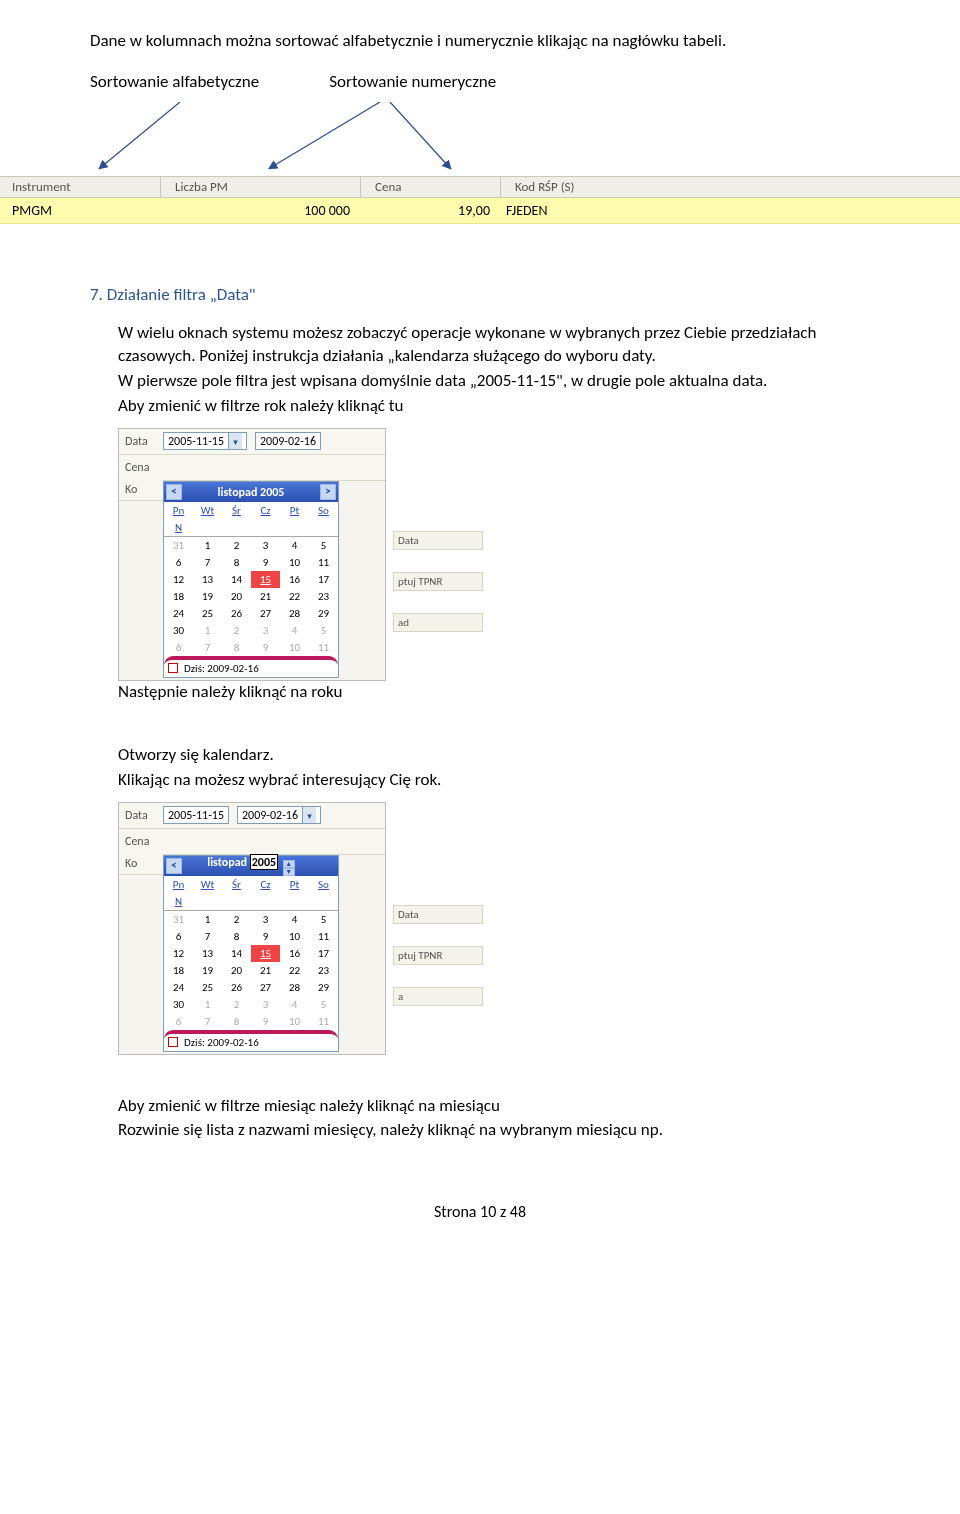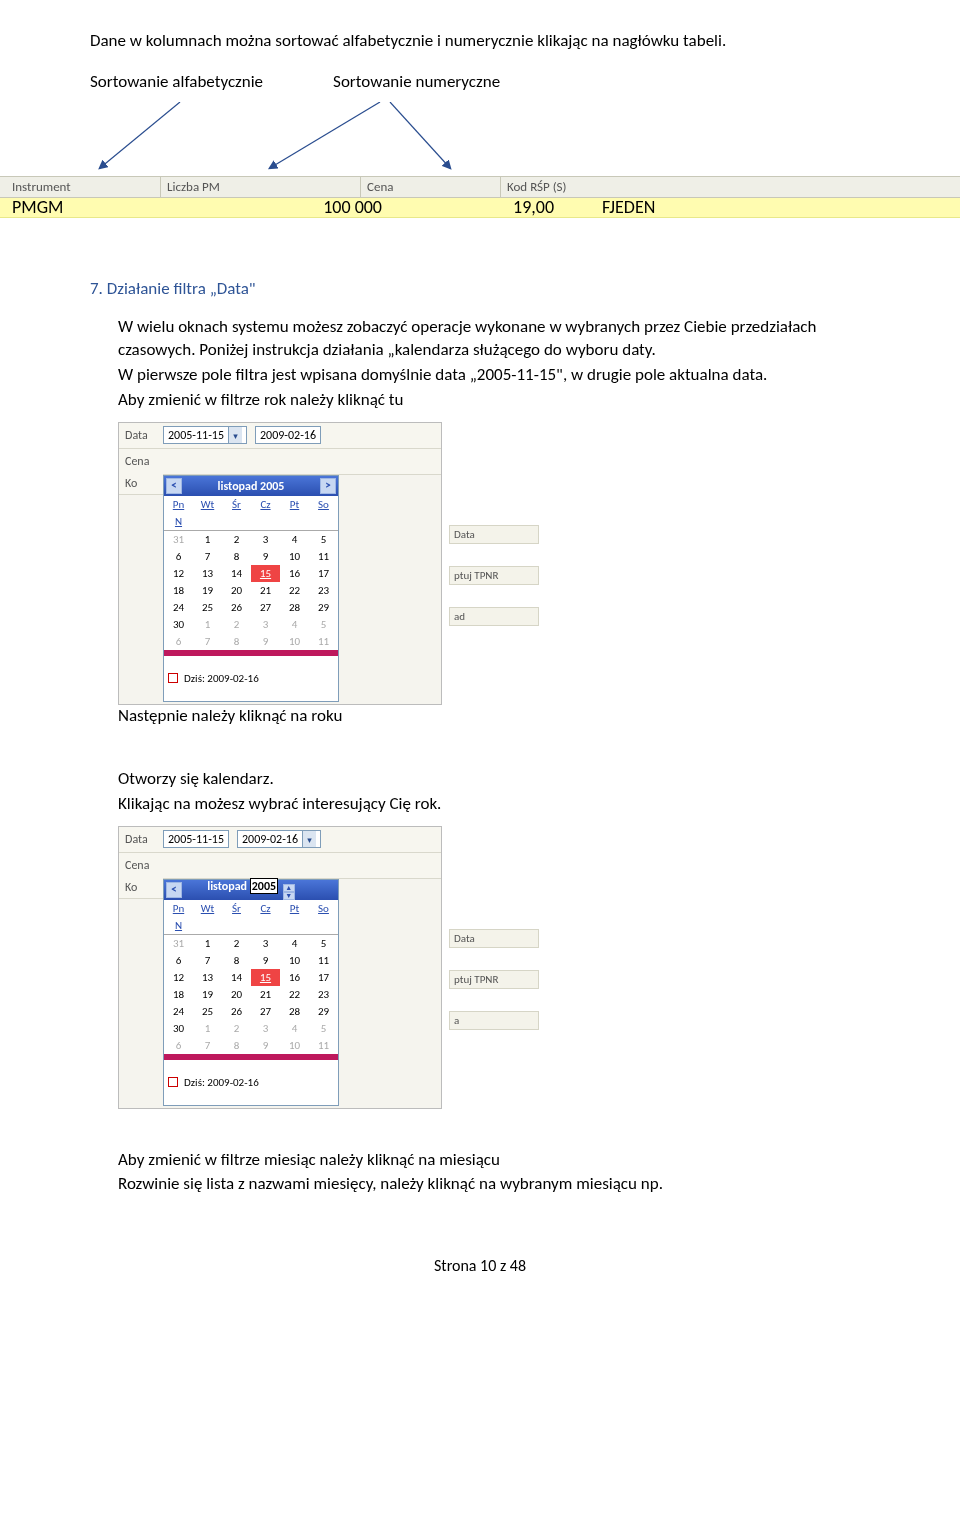--- a/index.html
+++ b/index.html
@@ -42,37 +42,36 @@
     border-top: 1px solid #c8c8b8;
     border-bottom: 1px solid #c8c8b8;
     display: flex;
     font-size: 13px;
     color: #555;
     height: 22px;
     align-items: center;
   }
   .colheader span {
     border-left: 1px solid #c8c8b8;
-    padding: 0 6px;
+    padding: 0 14px;
     height: 100%;
     display: flex;
     align-items: center;
   }
   .colheader .c1 { width: 160px; border-left: none; padding-left: 12px;}
   .colheader .c2 { width: 200px; text-align: right; }
   .colheader .c3 { width: 140px; }
   .colheader .c4 { flex: 1; }
   .row-yellow {
     background: #fffcb0;
     border-bottom: 1px solid #e8e88a;
     display: flex;
-    font-size: 18px;
-    height: 20px;
-    align-items: center;
-    gap: 32px;
+    font-size: 14px;
+    height: 26px;
+    align-items: center;
   }
   .row-yellow .c1 { width: 160px; padding-left: 12px; }
   .row-yellow .c2 { width: 200px; text-align: right; padding-right: 10px;}
   .row-yellow .c3 { width: 140px; text-align: right; padding-right: 10px;}
   .row-yellow .c4 { flex: 1; padding-left: 6px;}
   .section-num {
     color: #2e5496;
     font-size: 17px;
     margin-top: 60px;
   }
@@ -84,21 +83,21 @@
     line-height: 1.35;
     margin: 0 0 2px 0;
   }
   .indent-block {
     margin-left: 28px;
   }
   
   .calshot {
     border: 1px solid #bcbcbc;
     background: #f5f4ee;
-    width: 324px;
+    width: 268px;
     font-size: 12px;
     margin-top: 10px;
     padding-bottom: 2px;
   }
   .calshot-row {
     display: flex;
     align-items: center;
     height: 26px;
     border-bottom: 1px solid #d9d8cc;
     background: #f7f6ef;
@@ -168,26 +167,27 @@
   .cal-grid {
     display: grid;
     grid-template-columns: repeat(6,1fr);
     font-size: 11px;
     text-align: center;
   }
   .cal-grid span { padding: 2px 0; }
   .cal-grid .dim { color: #aaa; }
   .cal-grid .sel { background: #ef4444; color: #fff; text-decoration: underline; }
   .cal-today {
-    border-top: 6px solid #be185d;
+    border-top: 4px solid #be185d;
     font-size: 11px;
-    padding: 16px 4px;
+    padding: 2px 4px;
     display: flex;
     align-items: center;
     gap: 6px;
+    border-radius: 9px;
   }
   .cal-today .sq {
     width: 10px; height: 10px; border: 1px solid #c00;
   }
   .side-tips {
     position: absolute;
     right: -98px;
     top: 50px;
     width: 90px;
     font-size: 11px;
@@ -231,21 +231,21 @@
   }
 </style>
 </head>
 <body>
 
 <div class="page">
 
   <p class="para">Dane w kolumnach można sortować  alfabetycznie i numerycznie klikając na nagłówku tabeli.</p>
 
   <div class="sort-labels">
-    <span>Sortowanie alfabetycznie</span>
+    <span>Sortowanie alfabetyczne</span>
     <span>Sortowanie numeryczne</span>
   </div>
 
   <svg class="arrows-svg" width="780" height="70">
     <defs>
       <marker id="ah" markerWidth="8" markerHeight="8" refX="6" refY="4" orient="auto">
         <path d="M0,0 L8,4 L0,8 Z" fill="#2a4d8f"></path>
       </marker>
     </defs>
     <line x1="100" y1="0" x2="20" y2="66" stroke="#2a4d8f" stroke-width="1.2" marker-end="url(#ah)"></line>

